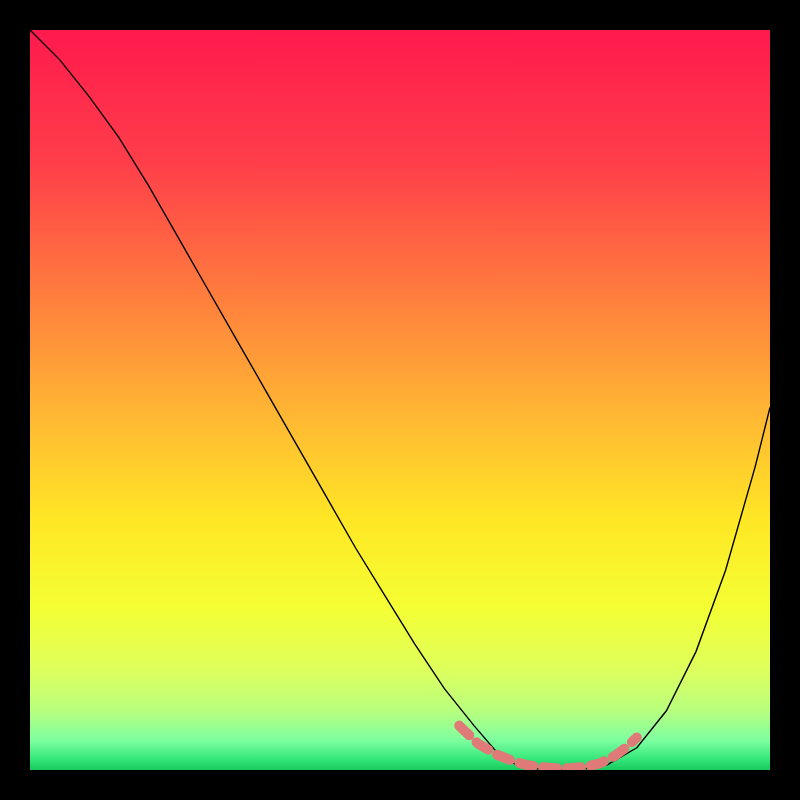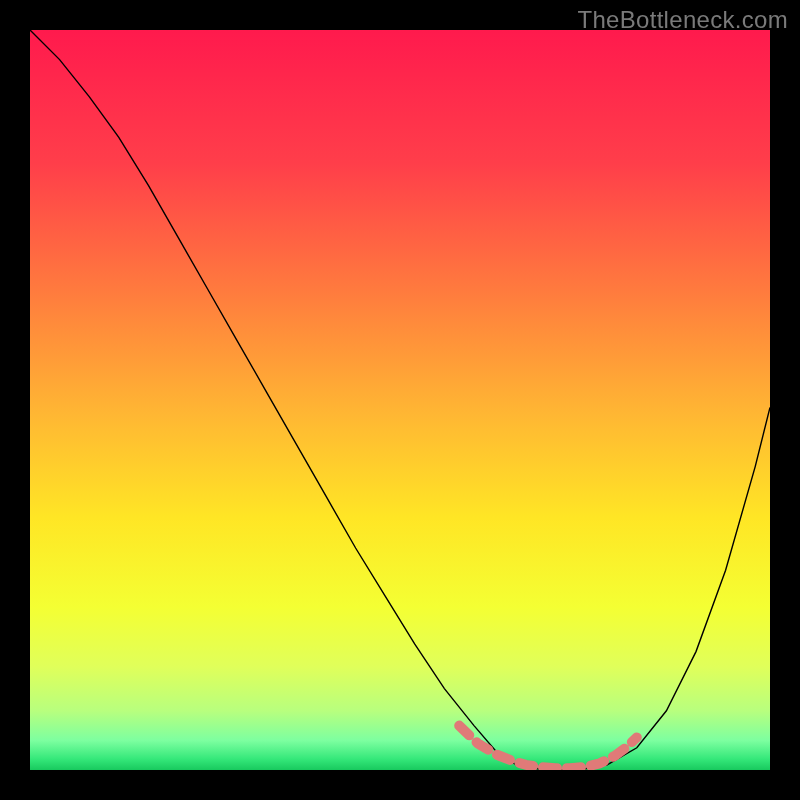--- a/index.html
+++ b/index.html
@@ -39,21 +39,20 @@
   .plot-container svg {
     display: block;
     width: 740px;
     height: 740px;
   }
 </style>
 </head>
 <body>
 
 <div class="frame">
-  <div class="watermark">TheBottleneck.com</div>
   <div class="plot-container">
     <svg id="chart-svg" viewBox="0 0 740 740" preserveAspectRatio="none">
         <defs>
           <linearGradient id="bg-grad" x1="0" y1="0" x2="0" y2="1">
             <stop offset="0%" stop-color="#ff1a4d"></stop>
             <stop offset="18%" stop-color="#ff3e4a"></stop>
             <stop offset="35%" stop-color="#ff7a3e"></stop>
             <stop offset="52%" stop-color="#ffb733"></stop>
             <stop offset="66%" stop-color="#ffe625"></stop>
             <stop offset="78%" stop-color="#f4ff33"></stop>

